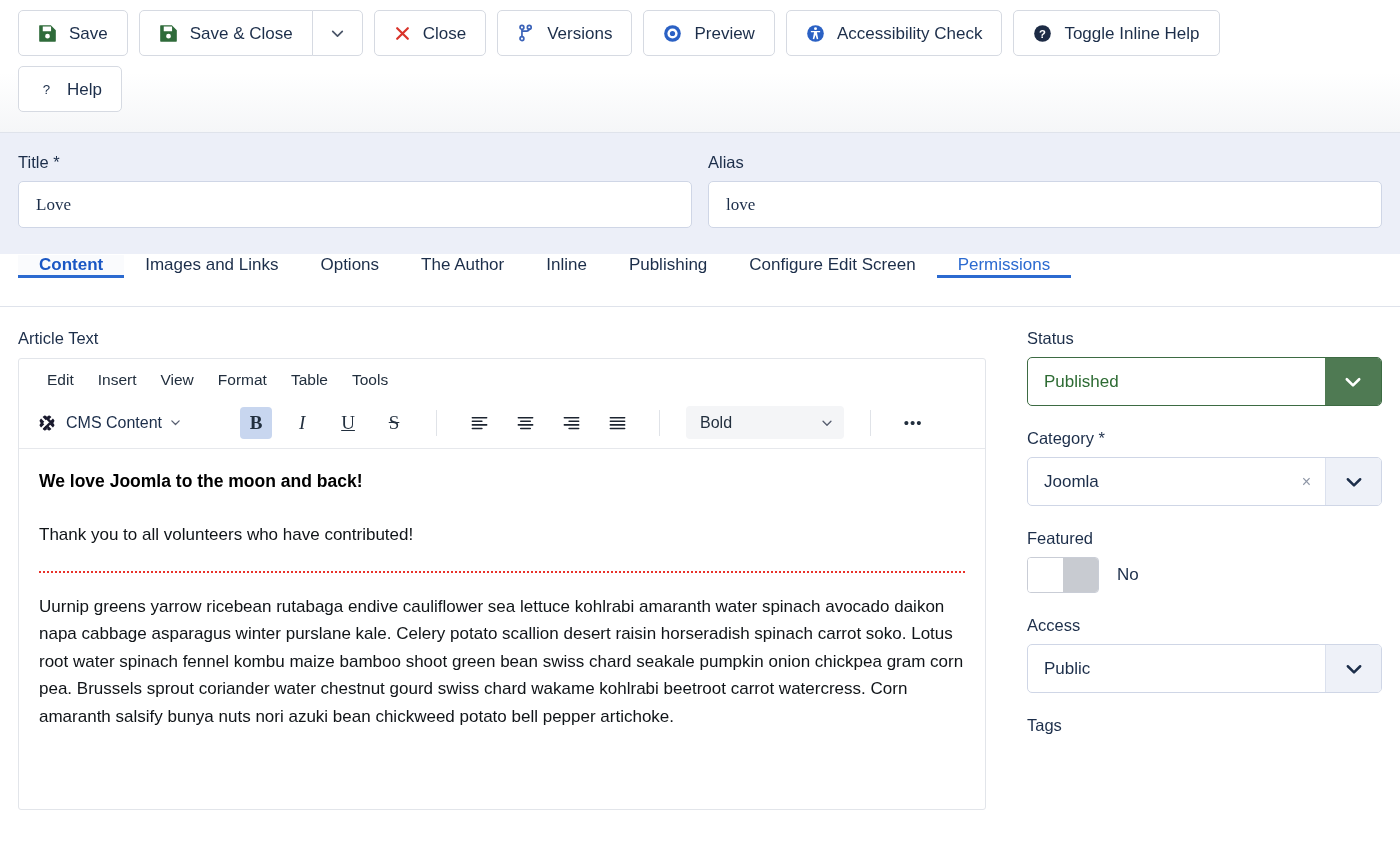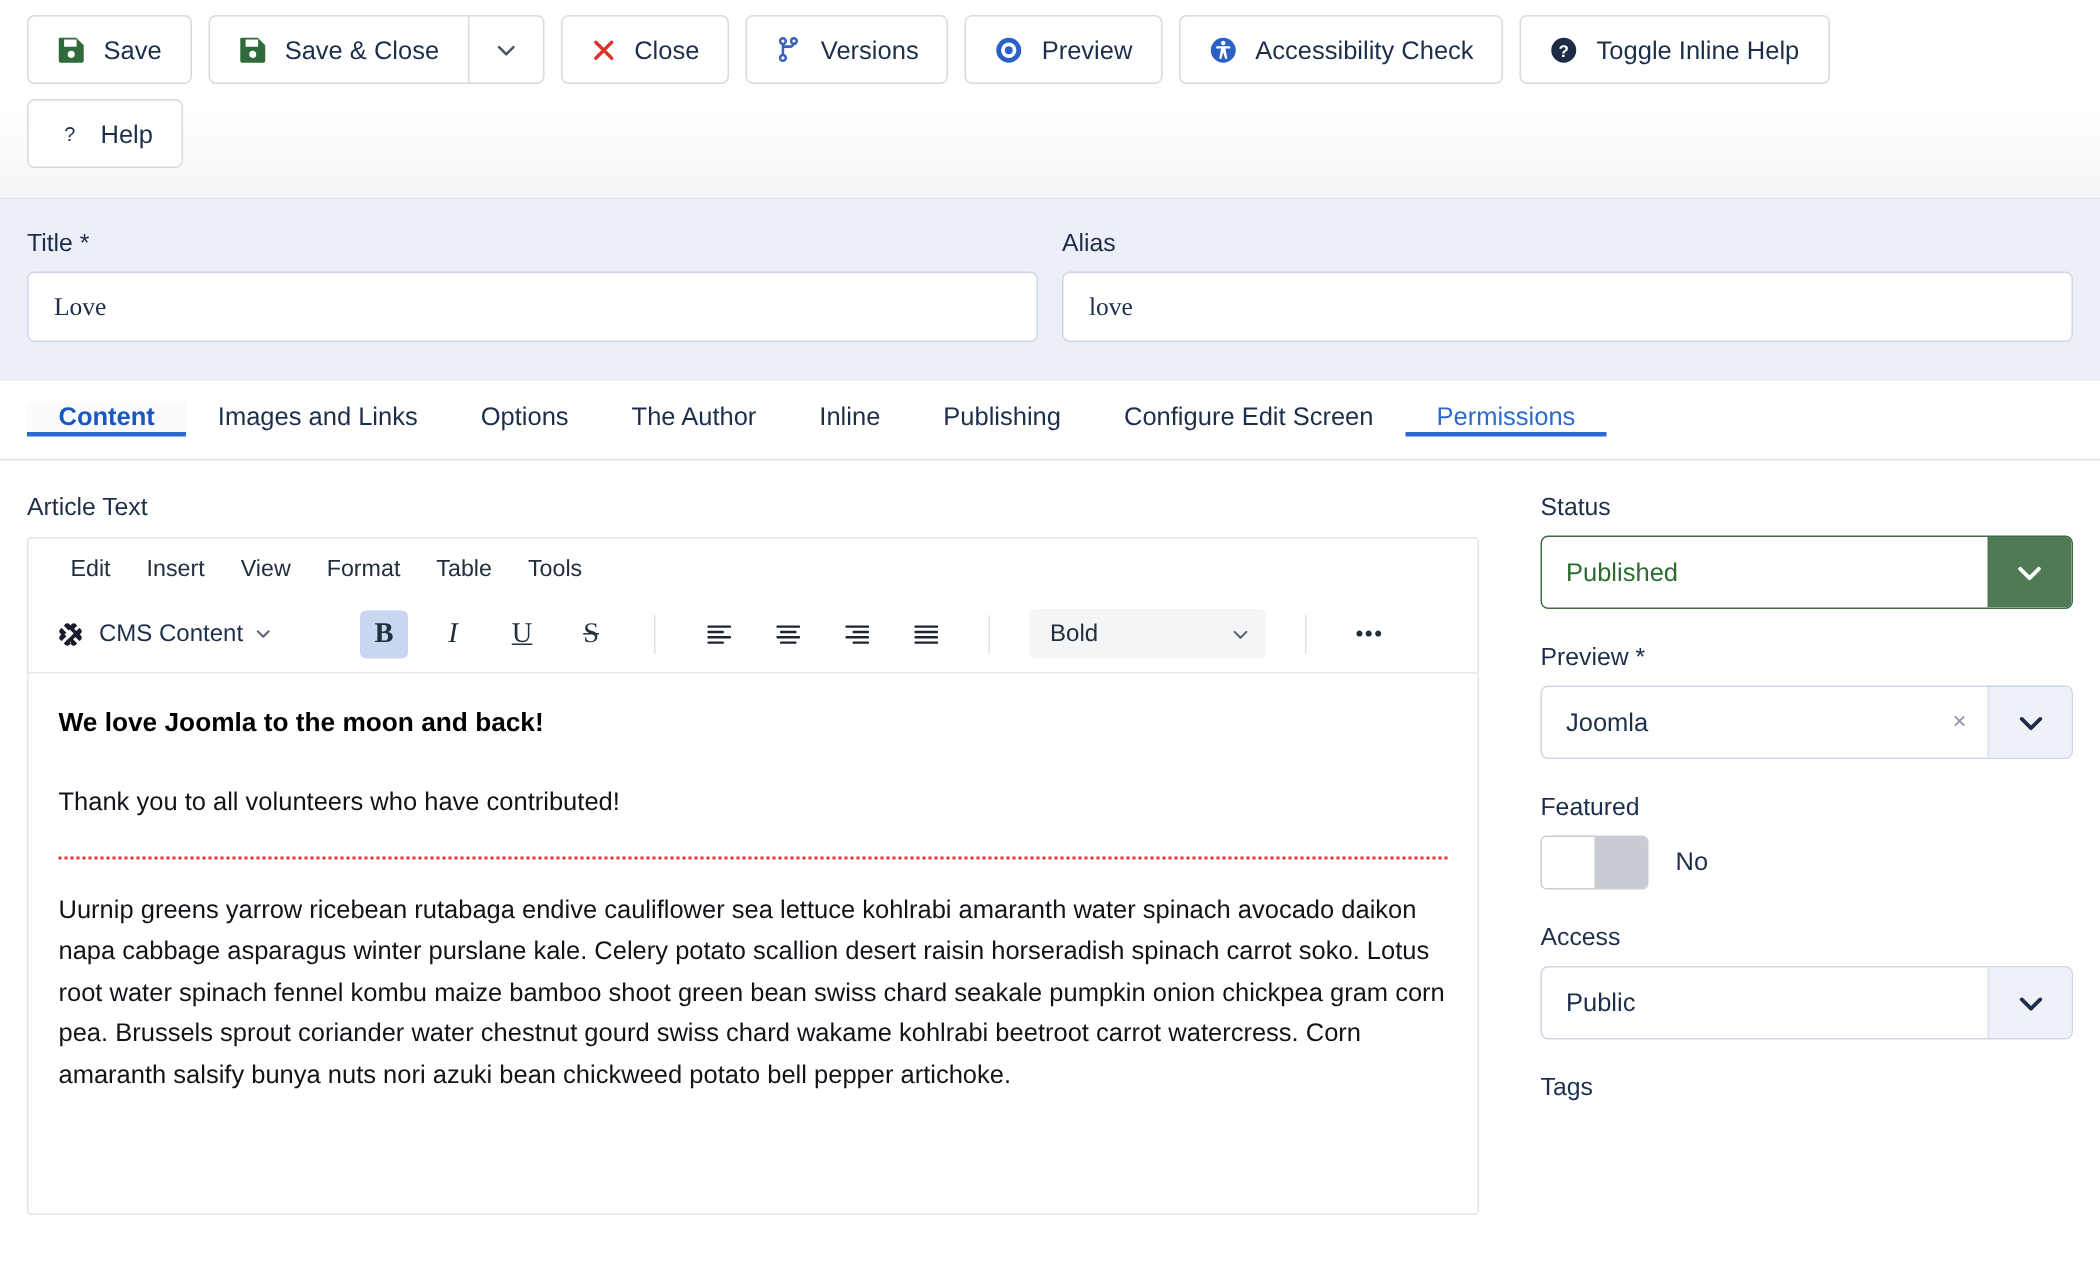--- a/index.html
+++ b/index.html
@@ -68,23 +68,23 @@
     color: #1c2e4a;
     padding: 0 17px;
     font-family: Liberation Serif, serif;
     outline: none;
   }
 
   
   .tabs-wrap { background: #ffffff; }
   .tabs {
     display: flex;
-    align-items: flex-end;
+    align-items: flex-start;
     border-bottom: 1px solid #dfe3eb;
-    padding: 16px 18px;
+    padding: 0 18px;
     height: 53px;
   }
   .tab {
     display: flex; align-items: center;
     padding: 0 21px;
     font-size: 17px;
     color: #1c2e4a;
     cursor: pointer;
     border-bottom: 3px solid transparent;
     white-space: nowrap;
@@ -496,21 +496,21 @@
         <span class="sb-value">Published</span>
         <span class="sb-caret">
           <svg width="22" height="22" viewBox="0 0 16 16">
               <path fill="none" stroke="#ffffff" stroke-width="1.9" stroke-linecap="round" stroke-linejoin="round" d="M3.5 6l4.5 4.5L12.5 6"></path>
             </svg>
         </span>
       </div>
     </div>
 
     <div class="side-field">
-      <label class="side-label">Preview *</label>
+      <label class="side-label">Category *</label>
       <div class="select-box select-default">
         <span class="sb-value">Joomla</span>
         <span class="sb-clear">×</span>
         <span class="sb-caret">
           <svg width="22" height="22" viewBox="0 0 16 16">
               <path fill="none" stroke="#1c2e4a" stroke-width="1.8" stroke-linecap="round" stroke-linejoin="round" d="M3.5 6l4.5 4.5L12.5 6"></path>
             </svg>
         </span>
       </div>
     </div>

